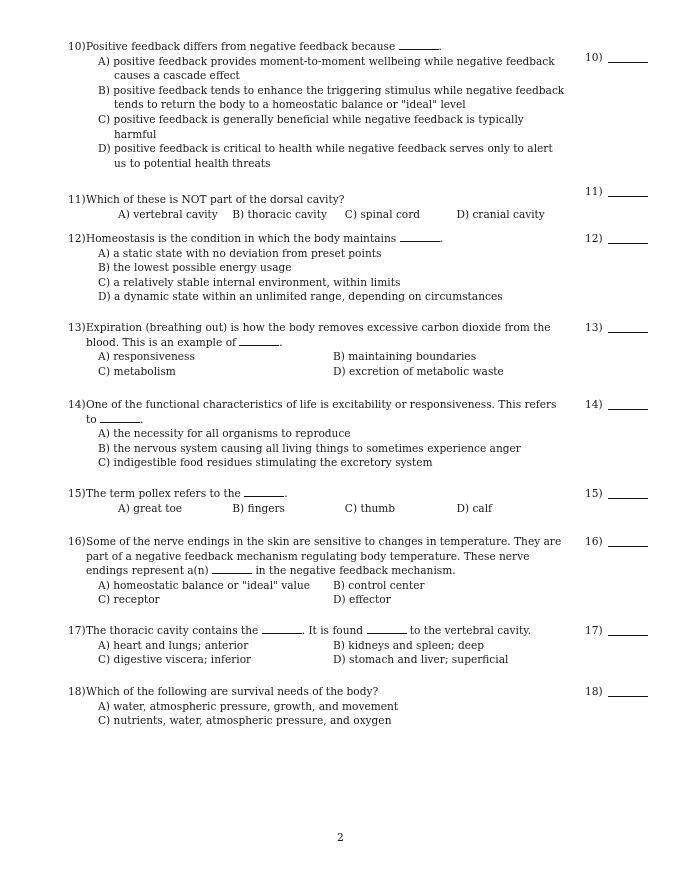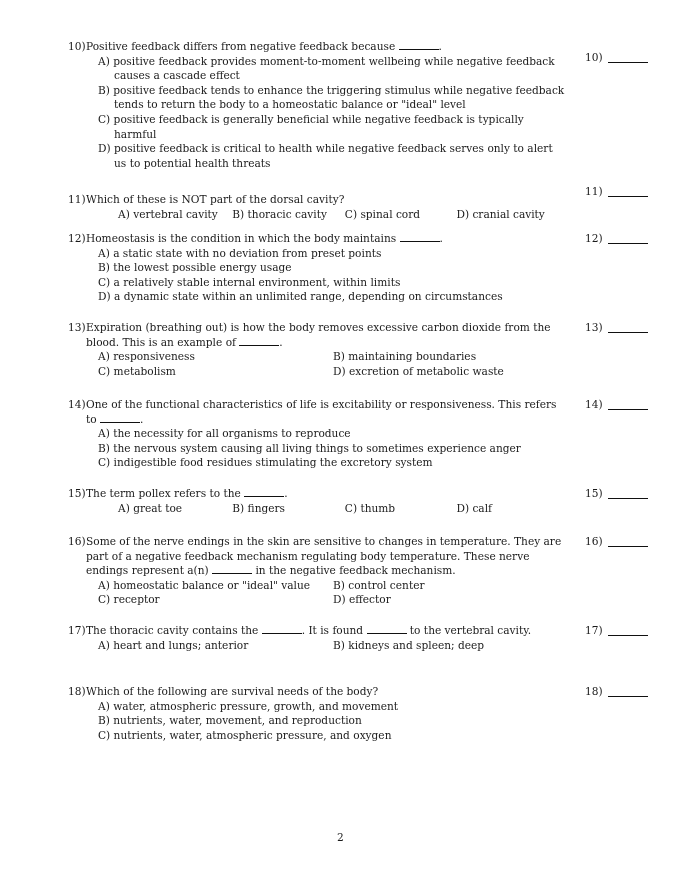--- a/index.html
+++ b/index.html
@@ -112,27 +112,30 @@
 </div>
 <div class="ans" style="top:534px;"><span class="lab">16)</span><span class="line"></span></div>
 
 <div class="q" style="top:623px;">
   <div class="stem"><span class="num">17)</span><span>The thoracic cavity contains the </span><span class="blank"></span><span>. It is found </span><span class="blank"></span><span> to the vertebral cavity.</span></div>
   <div class="opts">
     <div class="opt-row grid2">
       <div class="opt-cell">A) heart and lungs; anterior</div>
       <div class="opt-cell">B) kidneys and spleen; deep</div>
     </div>
+    <div class="opt-row grid2">
+      <div class="opt-cell">C) digestive viscera; inferior</div>
+      <div class="opt-cell">D) stomach and liver; superficial</div>
+    </div>
   </div>
 </div>
 <div class="ans" style="top:623px;"><span class="lab">17)</span><span class="line"></span></div>
 
 <div class="q" style="top:684px;">
   <div class="stem"><span class="num">18)</span><span>Which of the following are survival needs of the body?</span></div>
   <div class="opts">
     <div class="opt">A) water, atmospheric pressure, growth, and movement</div>
-    <div class="opt">B) nutrients, water, movement, and reproduction</div>
     <div class="opt">C) nutrients, water, atmospheric pressure, and oxygen</div>
   </div>
 </div>
 <div class="ans" style="top:684px;"><span class="lab">18)</span><span class="line"></span></div>
 
 <div class="page-num">2</div>
 
 </body></html>

